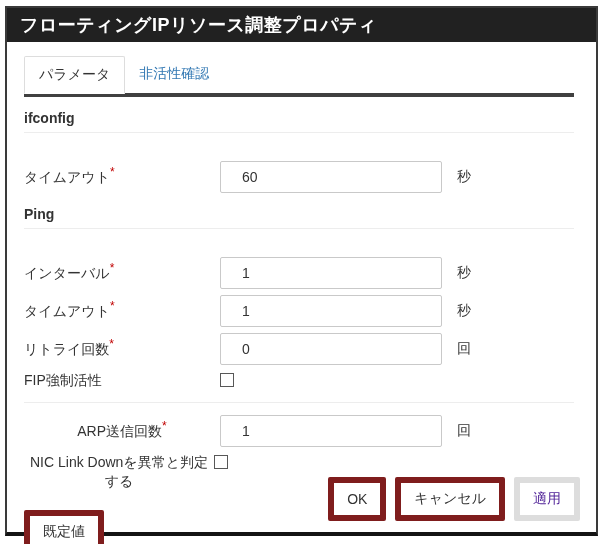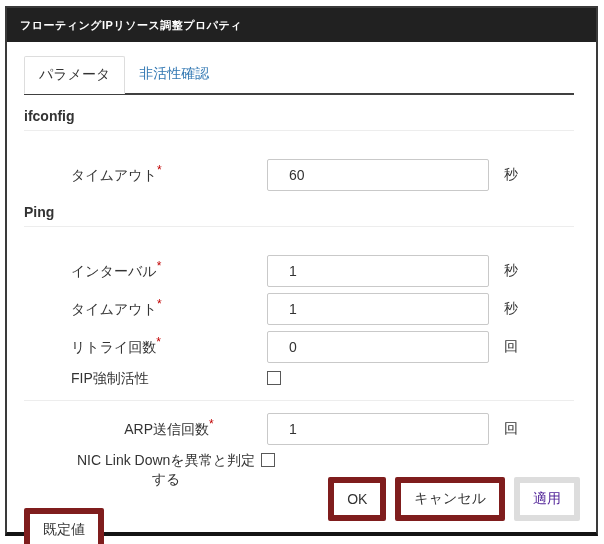--- a/index.html
+++ b/index.html
@@ -14,35 +14,35 @@
     left: 5px; top: 6px;
     width: 593px; height: 530px;
     background: #fff;
     border: 2px solid #3a3a3a;
     border-bottom: 4px solid #141414;
   }
   .titlebar {
     height: 34px;
     background: #212121;
     color: #ffffff;
-    font-size: 11px;
+    font-size: 18px;
     font-weight: bold;
     line-height: 34px;
     padding: 0 13px;
     letter-spacing: 0.5px;
   }
   .content {
     position: relative;
     padding: 14px 22px 0 17px;
     height: calc(100% - 34px);
   }
   
   .tabs {
     display: flex;
-    border-bottom: 2px solid #404040;
+    border-bottom: 4px solid #404040;
   }
   .tab {
     font-size: 14px;
     padding: 9px 14px;
     margin-bottom: -1px;
     cursor: pointer;
   }
   .tab.active {
     background: #fff;
     border: 1px solid #ddd;
@@ -68,21 +68,20 @@
     align-items: center;
     margin-bottom: 6px;
   }
   .row.top-align { align-items: flex-start; }
   .row-label {
     width: 196px;
     flex: 0 0 196px;
     font-size: 14px;
     color: #333;
     line-height: 1.35;
-    margin-left: 47px;
   }
   .row-label.bold { font-weight: normal; text-align: center; }
   .req {
     color: #c00000;
     font-size: 12px;
     vertical-align: super;
     line-height: 0;
   }
   input.textbox {
     width: 222px;

